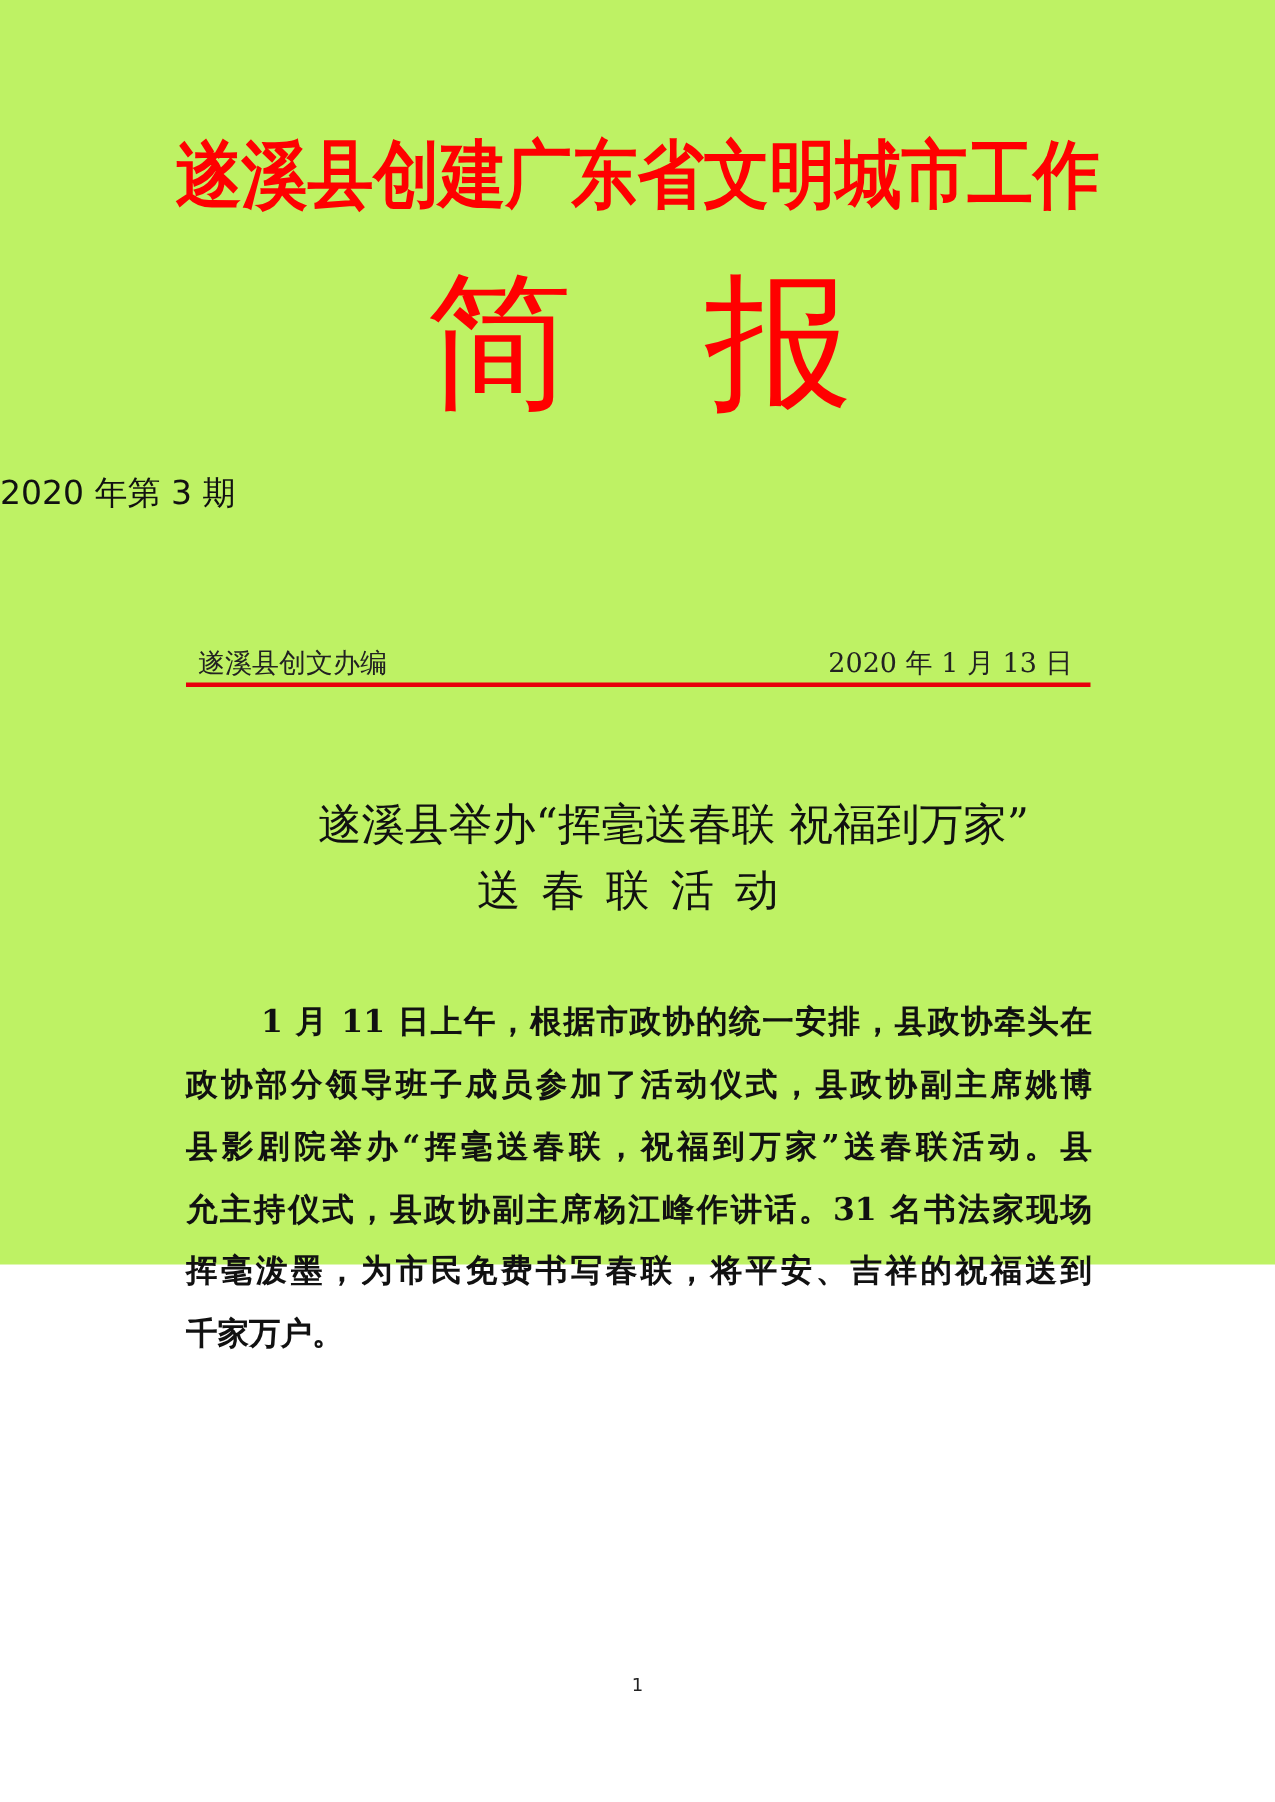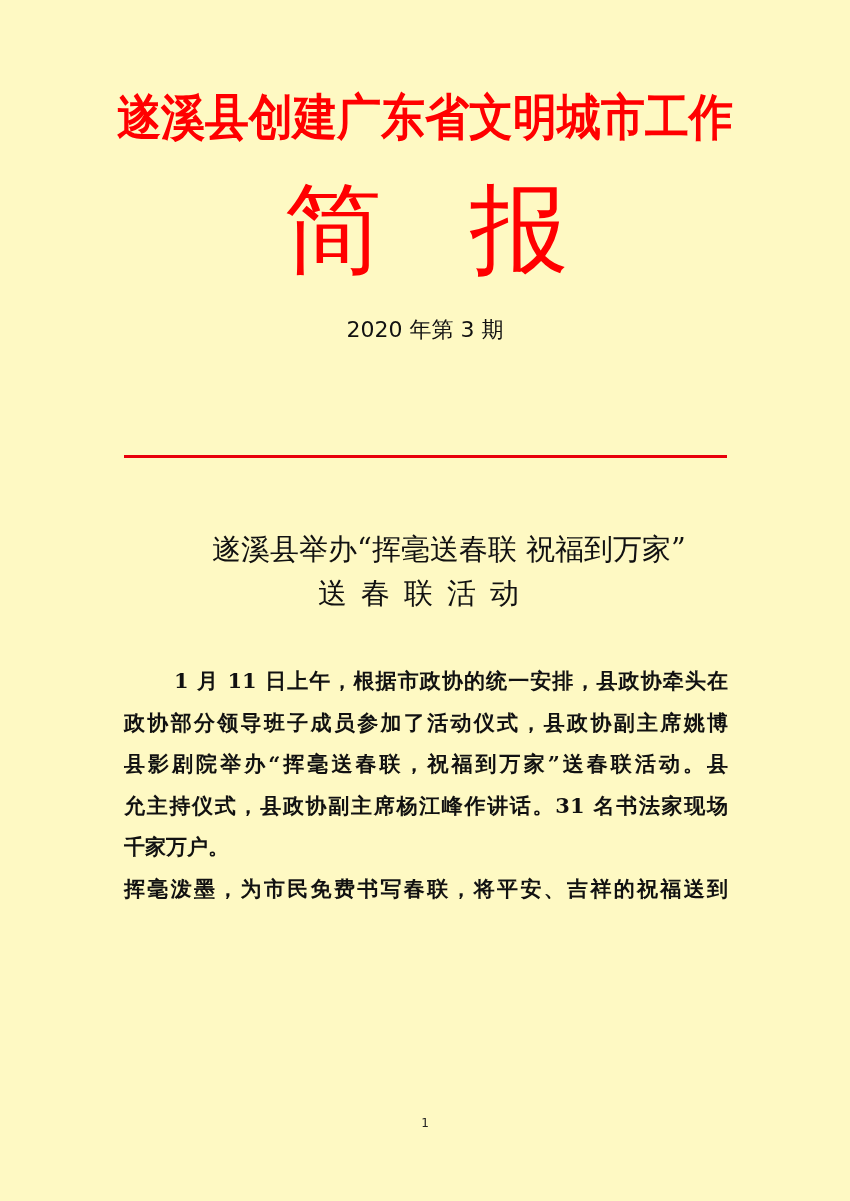--- a/index.html
+++ b/index.html
@@ -11,22 +11,22 @@
       width: 850px;
       height: 1201px;
       position: relative;
       overflow: hidden;
       font-family: "DejaVu Serif", "Liberation Serif", serif;
       color: #111111;
     }
     .page {
       position: absolute;
       left: 0; top: 0;
-      width: 850px; height: 1201px;
-      background: #fef9c3;
+      width: 850px; height: 843px;
+      background: #bef264;
     }
     .masthead-title {
       position: absolute;
       left: 0; width: 850px;
       top: 84px;
       text-align: center;
       font-family: "DejaVu Sans", "Liberation Sans", sans-serif;
       font-weight: bold;
       font-size: 44px;
       line-height: 60px;
@@ -40,21 +40,21 @@
       font-family: "DejaVu Serif", "Liberation Serif", serif;
       font-size: 98px;
       line-height: 110px;
     }
     .masthead-big.left { left: 284px; }
     .masthead-big.right { left: 470px; }
     .issue {
       position: absolute;
       left: 0; width: 850px;
       top: 312px;
-      text-align: center;
+      text-align: left;
       font-family: "DejaVu Sans", "Liberation Sans", sans-serif;
       font-size: 22px;
       line-height: 36px;
       color: #111;
     }
     .meta-row {
       position: absolute;
       top: 430px;
       left: 124px;
       width: 603px;
@@ -129,29 +129,33 @@
 
 <div class="page">
 
   <div class="masthead-title" style="color: rgb(255, 0, 0);">遂溪县创建广东省文明城市工作</div>
 
   <div class="masthead-big left" style="color: rgb(255, 0, 0);">简</div>
   <div class="masthead-big right" style="color: rgb(255, 0, 0);">报</div>
 
   <div class="issue">2020 年第 3 期</div>
 
+  <div class="meta-row">
+    <span class="meta-left">遂溪县创文办编</span>
+    <span class="meta-right">2020 年 1 月 13 日</span>
+  </div>
 
   <div class="red-rule" style="background: rgb(232, 0, 11);"></div>
 
   <div class="headline l1">遂溪县举办“挥毫送春联 祝福到万家”</div>
   <div class="headline l2">送春联活动</div>
 
   <div class="body-text">
     <span class="body-line first">1 月 11 日上午，根据市政协的统一安排，县政协牵头在</span>
     <span class="body-line">政协部分领导班子成员参加了活动仪式，县政协副主席姚博</span>
     <span class="body-line">县影剧院举办“挥毫送春联，祝福到万家”送春联活动。县</span>
     <span class="body-line">允主持仪式，县政协副主席杨江峰作讲话。31 名书法家现场</span>
+    <span class="body-line">挥毫泼墨，为市民免费书写春联，将平安、吉祥的祝福送到</span>
     <span class="body-line last">千家万户。</span>
-    <span class="body-line">挥毫泼墨，为市民免费书写春联，将平安、吉祥的祝福送到</span>
   </div>
 
   <div class="page-number">1</div>
 </div>
 
 </body></html>

